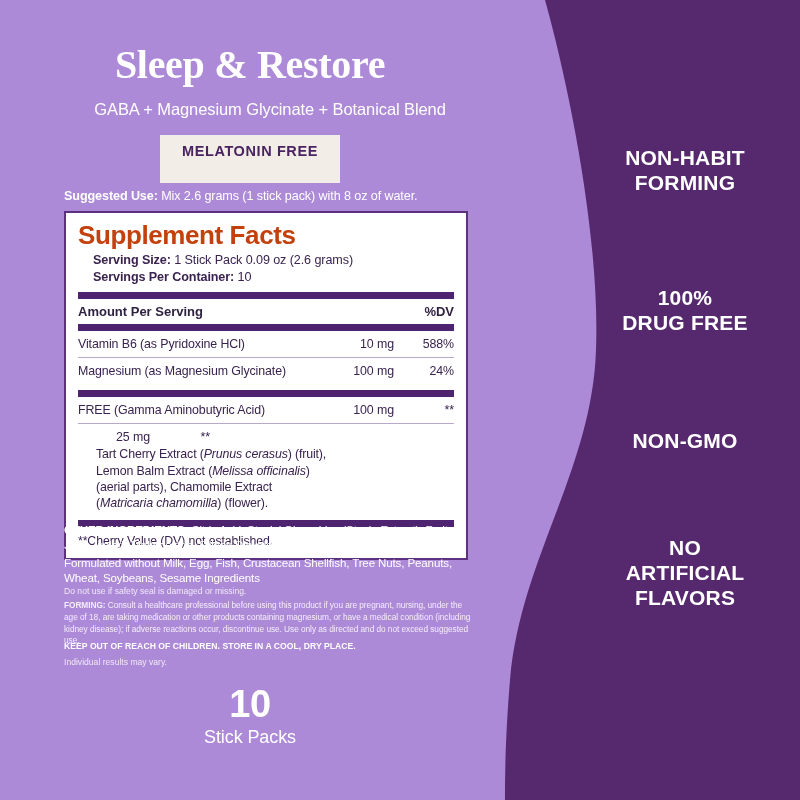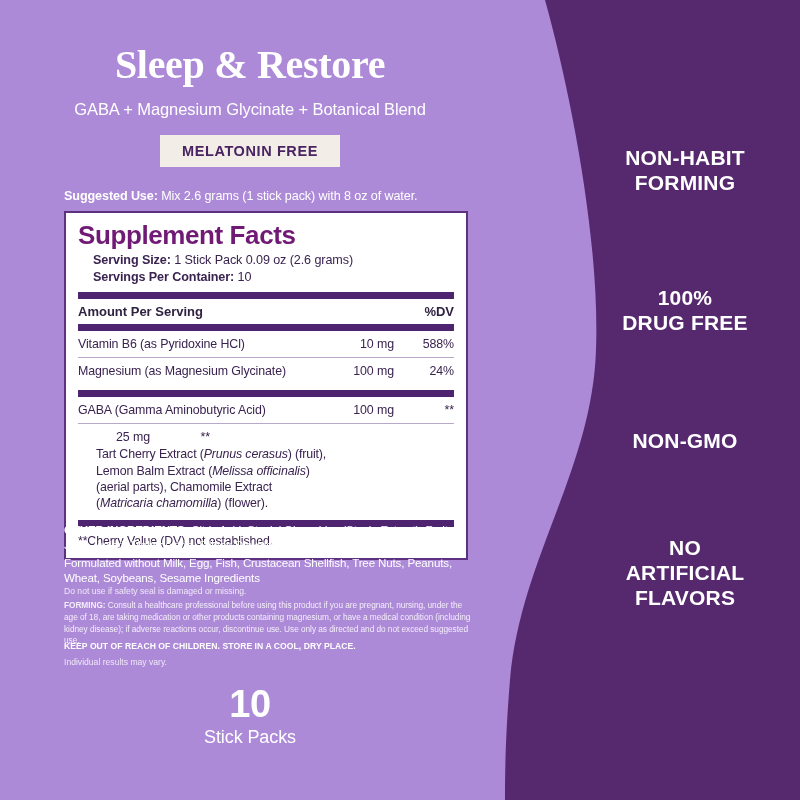--- a/index.html
+++ b/index.html
@@ -57,37 +57,38 @@
   .product-subtitle {
     position: absolute;
     left: 0;
     top: 100px;
     width: 500px;
     text-align: center;
     font-size: 16.5px;
     color: #FFFFFF;
     font-weight: 400;
     letter-spacing: -0.1px;
+    padding-left: 20px;
   }
 
   .badge-wrap {
     position: absolute;
     left: 0;
     top: 135px;
     width: 500px;
     text-align: center;
   }
   .badge {
     display: inline-block;
     background: #F2EDE7;
     color: #4A2361;
     font-weight: 700;
     font-size: 14.5px;
     letter-spacing: 0.6px;
-    padding: 8px 22px 8px 22px;
+    padding: 8px 22px 24px 22px;
   }
 
   .suggested-use {
     position: absolute;
     left: 64px;
     top: 189px;
     width: 410px;
     font-size: 12.6px;
     color: #FFFFFF;
     letter-spacing: -0.1px;
@@ -104,21 +105,21 @@
     width: 404px;
     box-sizing: border-box;
     background: #FFFFFF;
     border: 2px solid #5E3080;
     padding: 9px 12px 10px 12px;
   }
 
   .facts-title {
     font-size: 26px;
     font-weight: 700;
-    color: #701a75;
+    color: #c2410c;
     line-height: 1.05;
     letter-spacing: -0.4px;
     margin-bottom: 3px;
   }
 
   .serving-line {
     font-size: 12.6px;
     color: #3A2350;
     line-height: 1.35;
     letter-spacing: -0.1px;
@@ -337,21 +338,21 @@
 
       <div class="nutrient-row">
         <span class="nutrient-name">Magnesium (as Magnesium Glycinate)</span>
         <span class="nutrient-amount">100 mg</span>
         <span class="nutrient-dv">24%</span>
       </div>
 
       <div class="bar-thick"></div>
 
       <div class="nutrient-row">
-        <span class="nutrient-name">GABA (Gamma Aminobutyric Acid)</span>
+        <span class="nutrient-name">FREE (Gamma Aminobutyric Acid)</span>
         <span class="nutrient-amount">100 mg</span>
         <span class="nutrient-dv">**</span>
       </div>
       <div class="rule"></div>
 
       <div class="nutrient-row bold" style="padding-bottom:2px;">
         <span class="nutrient-amount">25 mg</span>
         <span class="nutrient-dv">**</span>
       </div>
 

